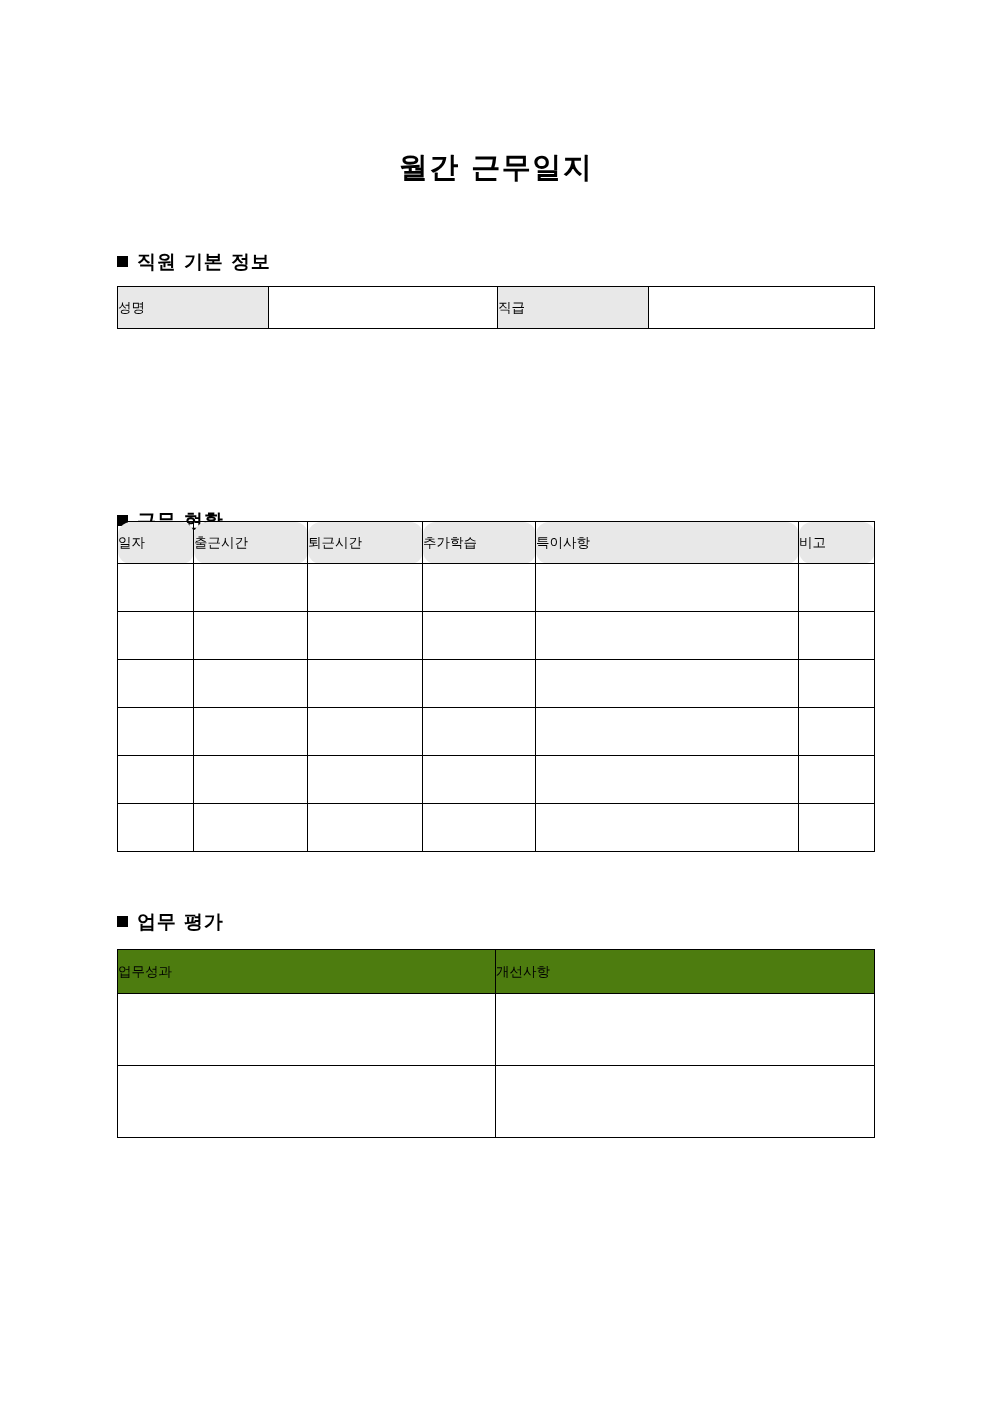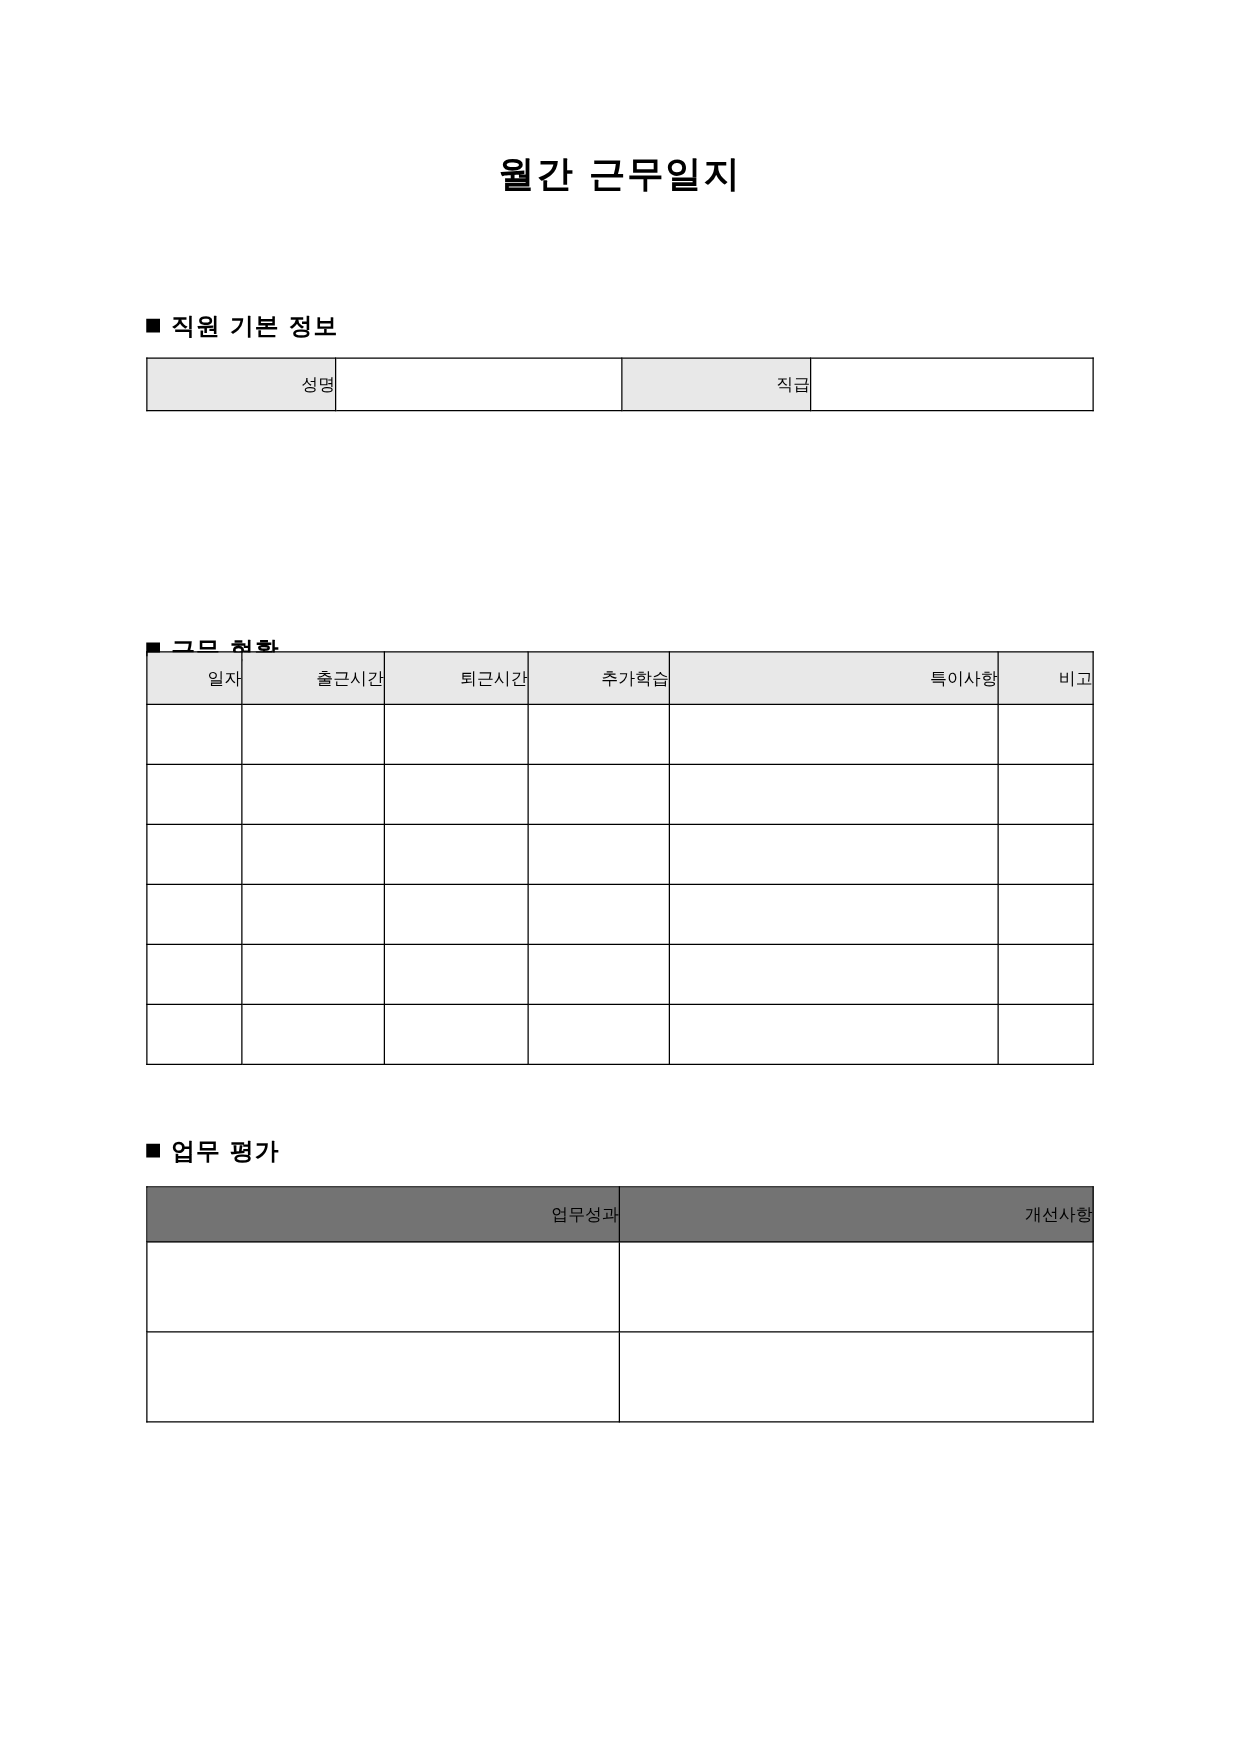--- a/index.html
+++ b/index.html
@@ -20,21 +20,21 @@
     position: relative;
     width: 992px;
     height: 1403px;
     box-sizing: border-box;
   }
 
   
   .doc-title {
     position: absolute;
     left: 0;
-    top: 120px;
+    top: 148px;
     width: 992px;
     text-align: center;
     font-size: 29px;
     font-weight: bold;
     letter-spacing: 1.5px;
     line-height: 38px;
   }
 
   
   .section-head {
@@ -62,50 +62,50 @@
   table.grid {
     position: absolute;
     left: 117px;
     border-collapse: collapse;
     table-layout: fixed;
     font-size: 13.5px;
   }
   table.grid td {
     border: 1px solid #000000;
     padding: 0;
-    text-align: right;
+    text-align: left;
     vertical-align: middle;
     background: #ffffff;
   }
   table.grid td.lbl {
     background: #e8e8e8;
   }
 
   
   #table-info {
     top: 286px;
     width: 757px;
   }
   #table-info td { height: 41px; }
   #table-info td.r3 { height: 42px; }
 
   
   #table-work {
     top: 521px;
     width: 757px;
   }
-  #table-work td.hdr { height: 41px; background: #e8e8e8; }
+  #table-work td.hdr { height: 41px; background: #e8e8e8; border-radius: 13px; }
   #table-work td.cell { height: 47px; }
 
   
   #table-eval {
     top: 949px;
     width: 757px;
   }
-  #table-eval td.hdr  { height: 43px; background: #737373; margin-top: 17px; }
+  #table-eval td.hdr  { height: 43px; background: #4d7c0f; margin-top: 17px; }
   #table-eval td.blank { height: 71px; }
 </style>
 </head>
 <body>
 
 <div class="page">
 
   <div class="doc-title">월간 근무일지</div>
 
   <div class="section-head" id="head-info">

